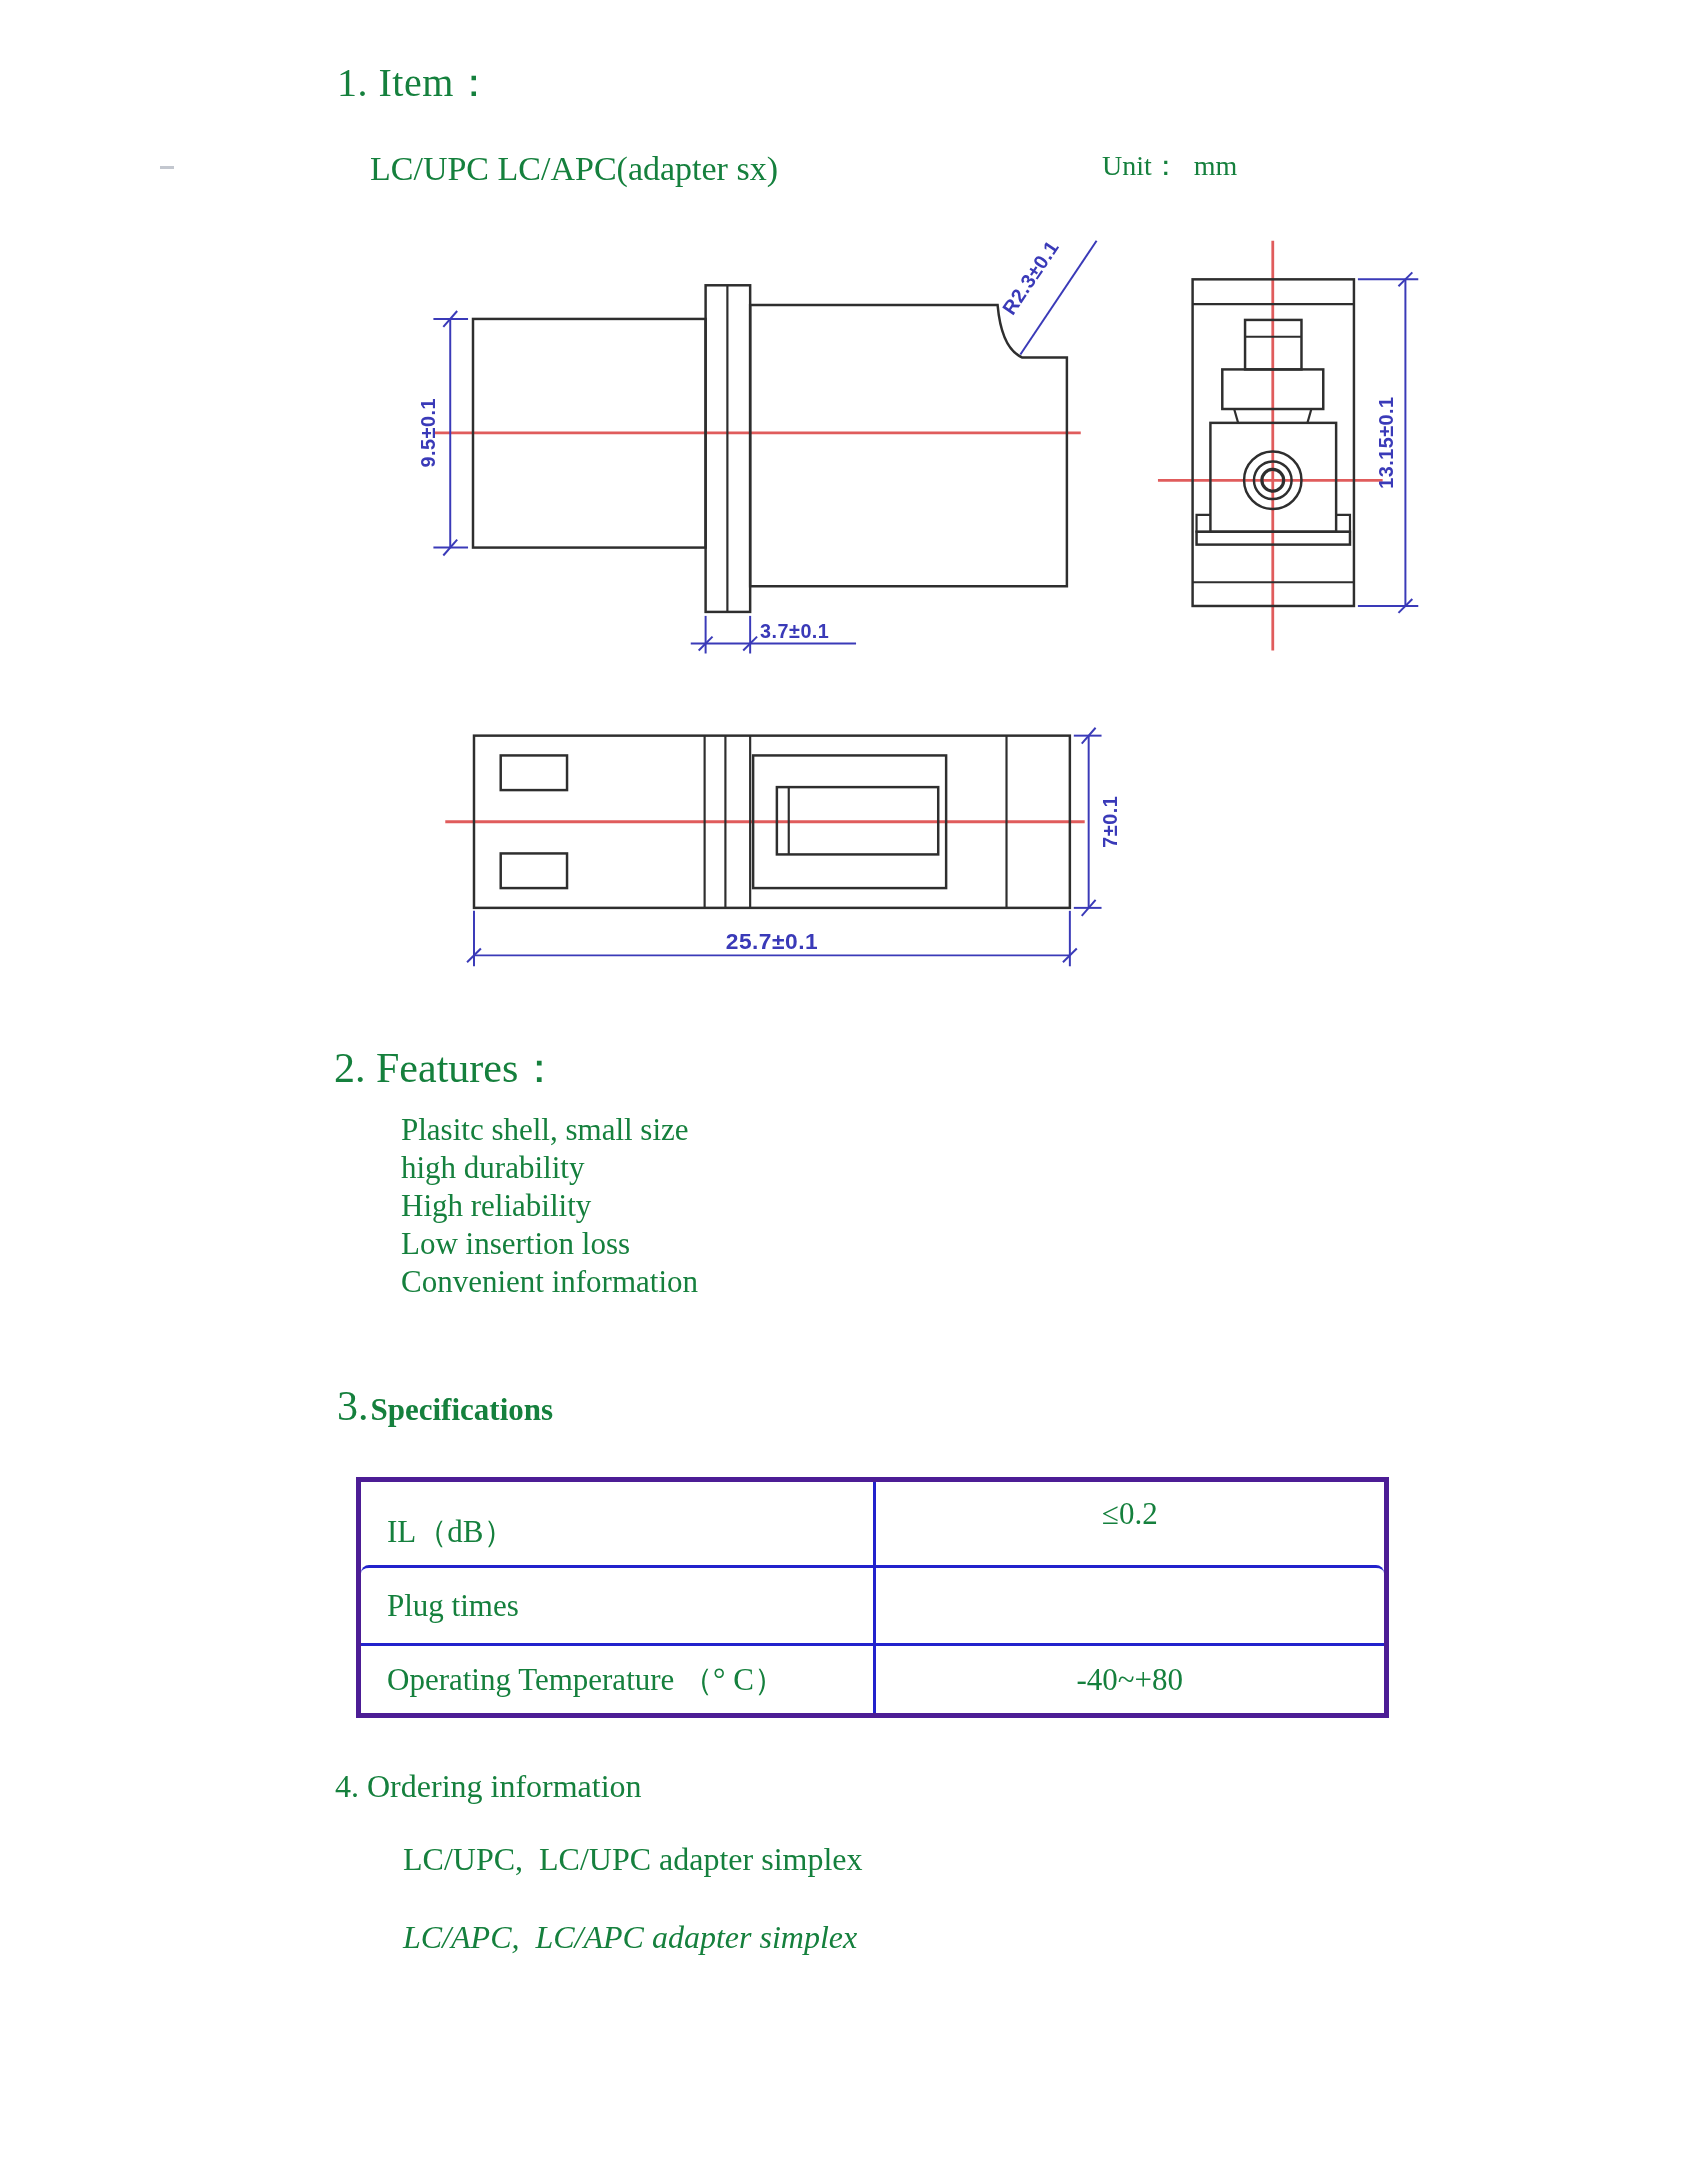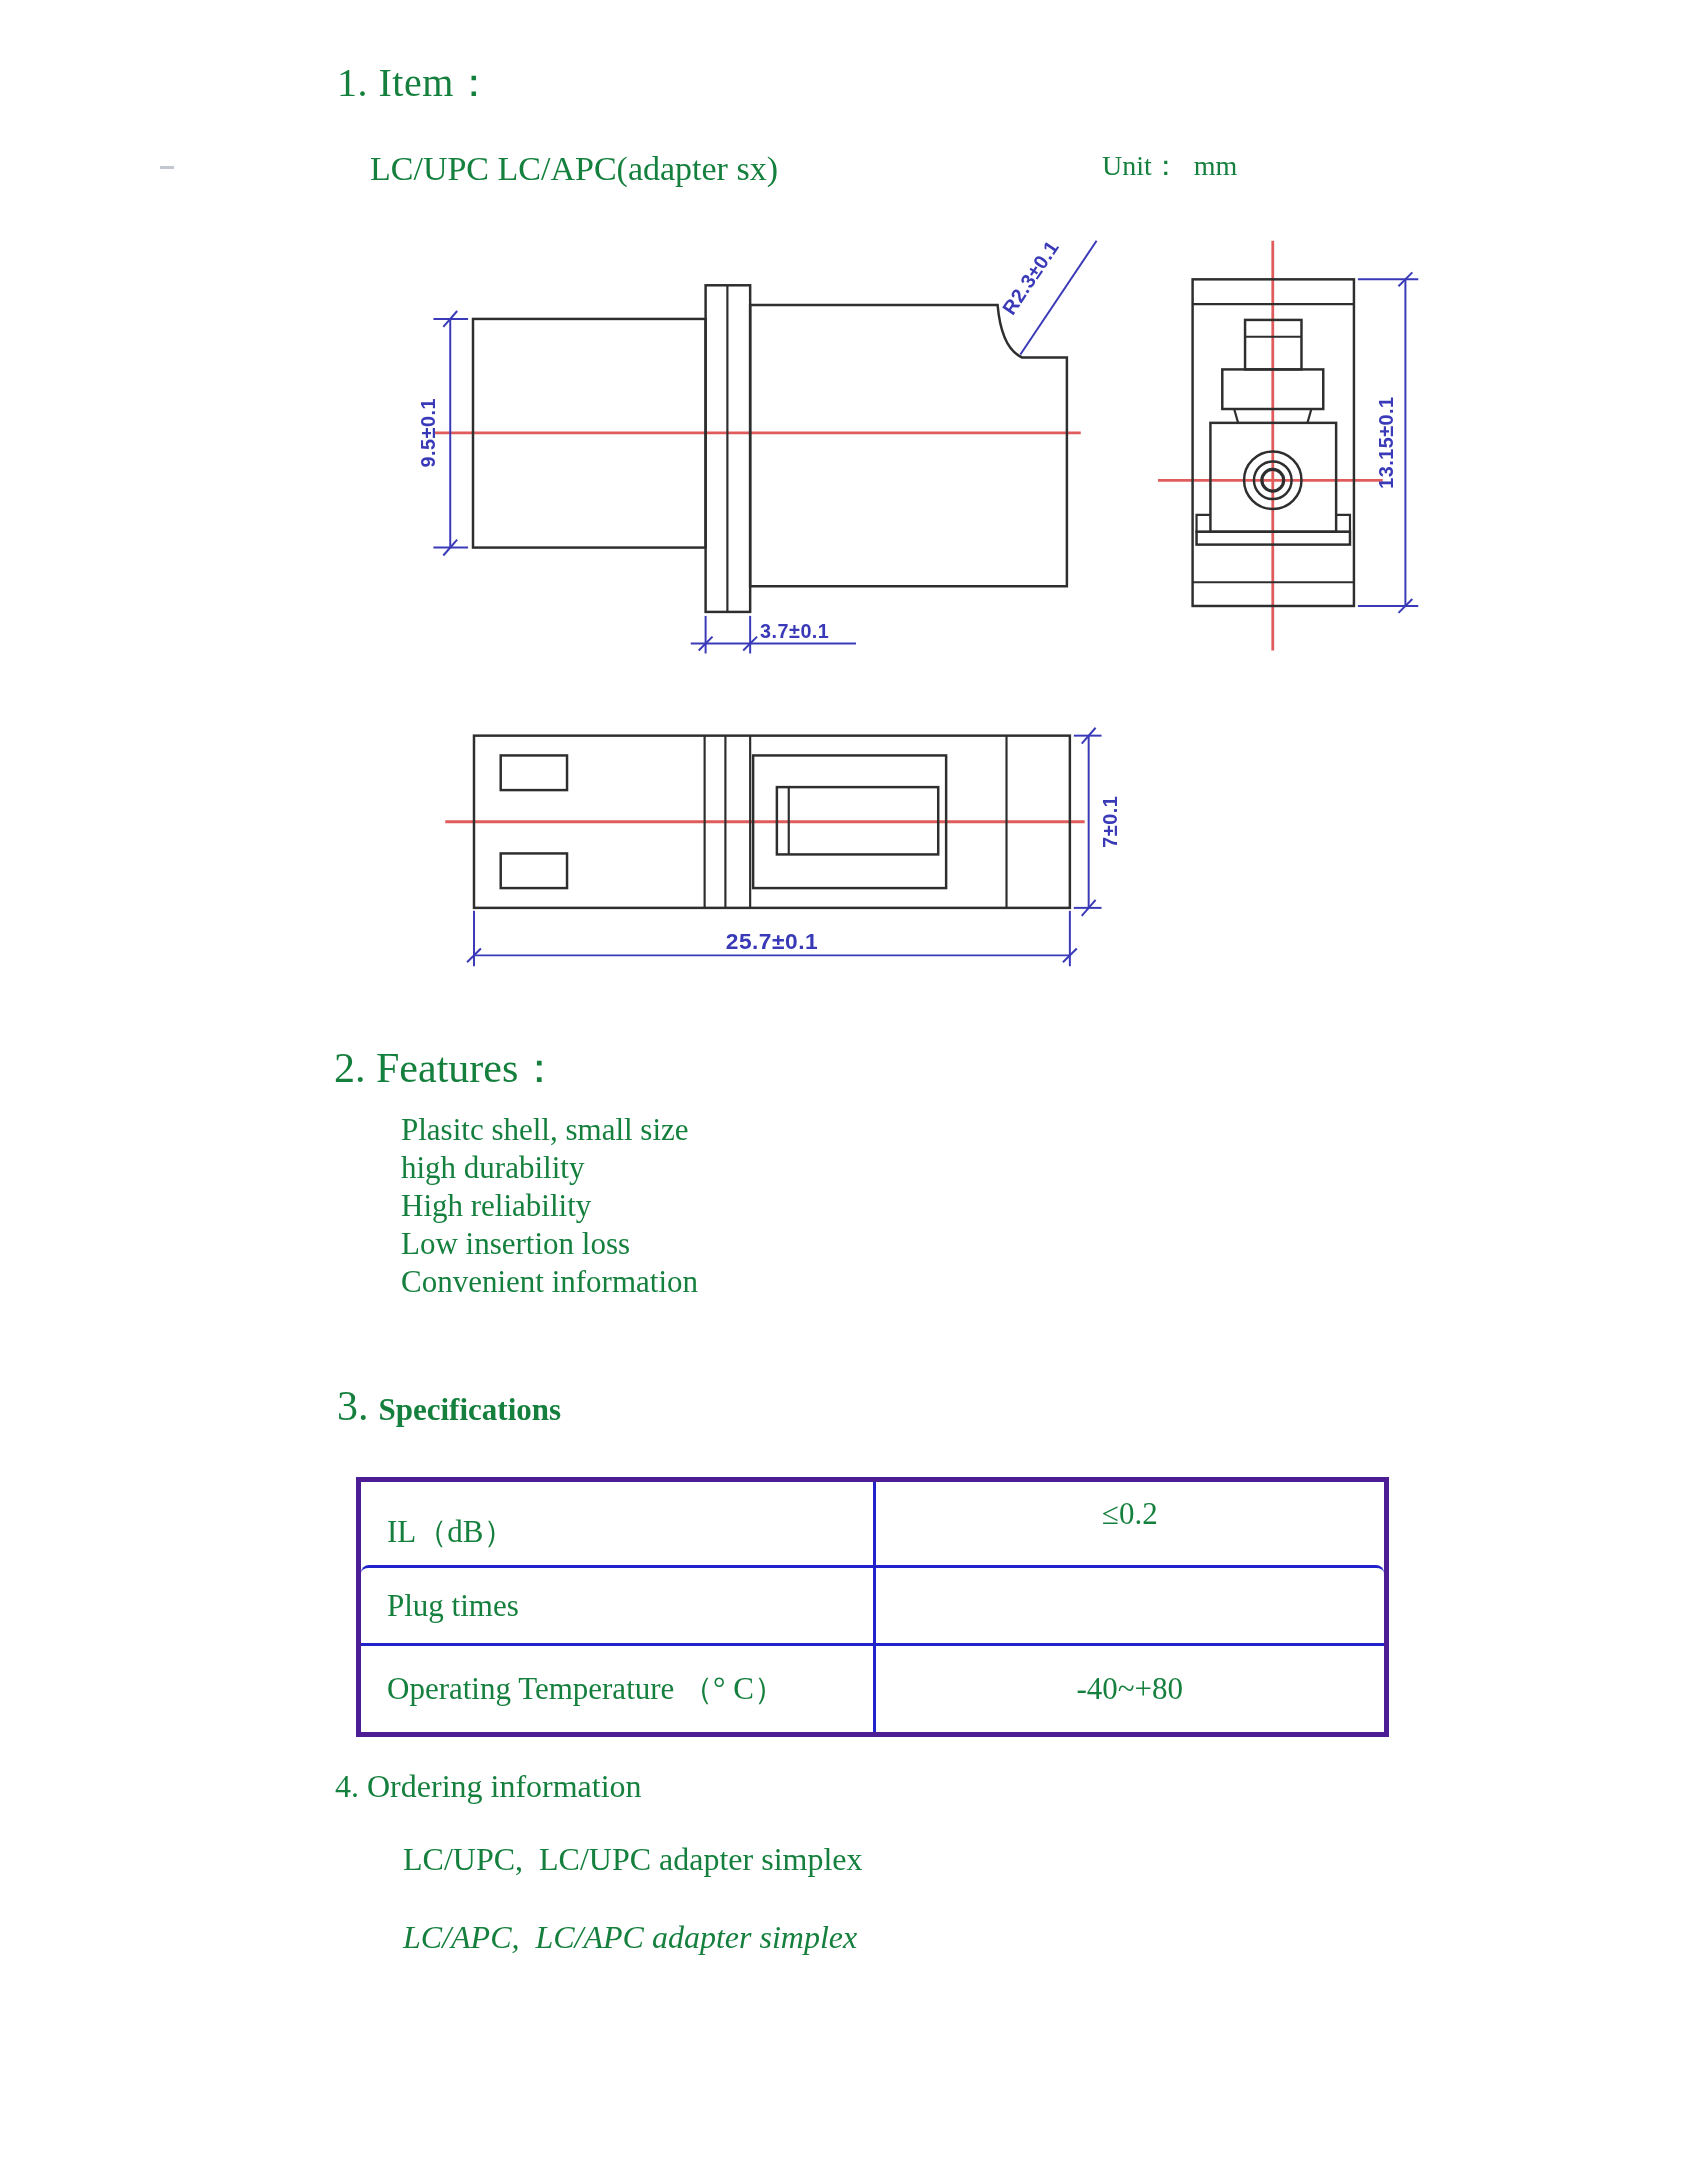--- a/index.html
+++ b/index.html
@@ -9,36 +9,36 @@
     overflow:hidden;
   }
   .abs { position:absolute; }
   .h1 { font-size:40px; letter-spacing:0.5px; }
   .item-name { font-size:34px; }
   .unit { font-size:28px; white-space:pre; }
   .h2 { font-size:42px; }
   .feature-list { font-size:31px; line-height:38px; }
   .h3 { display:flex; align-items:baseline; }
   .h3 .num { font-size:42px; }
-  .h3 .word { font-size:31px; font-weight:bold; margin-left:10px; }
+  .h3 .word { font-size:31px; font-weight:bold; margin-left:2px; }
   .h4 { font-size:32px; }
   .order-line { font-size:32px; white-space:pre; }
 
   .spec-table {
     position:absolute; left:356px; top:1477px; width:1033px;
     border:5px solid #4c1d95; box-sizing:border-box; background:#fff;
   }
   .spec-row { display:flex; box-sizing:border-box; }
   .spec-row + .spec-row { border-top:3px solid #2222cc; }
   .spec-row .cell { box-sizing:border-box; display:flex; font-size:31px; }
   .cell.label { width:50.3%; border-right:3px solid #2222cc; padding-left:26px; align-items:center; }
   .cell.value { flex:1; justify-content:center; align-items:center; }
   .row-1 { height:83px; }
   .row-2 { height:78px;border-radius:8px; }
-  .row-3 { height:89px; }
+  .row-3 { height:70px; }
   .row-1 .label { align-items:flex-end; padding-bottom:12px; }
   .row-1 .value { align-items:flex-start; padding-top:14px; }
 
   .stray { position:absolute; left:160px; top:166px; width:14px; height:3px; background:#c3c7cf; }
 
   svg .blk { stroke:#2e2e2e; stroke-width:2.5; fill:none; }
   svg .blk-thin { stroke:#2e2e2e; stroke-width:2.2; fill:none; }
   svg .red { stroke:#e05c5c; stroke-width:2.8; fill:none; }
   svg .dim { stroke:#3a3ab8; stroke-width:2; fill:none; }
   svg .dimtext {

